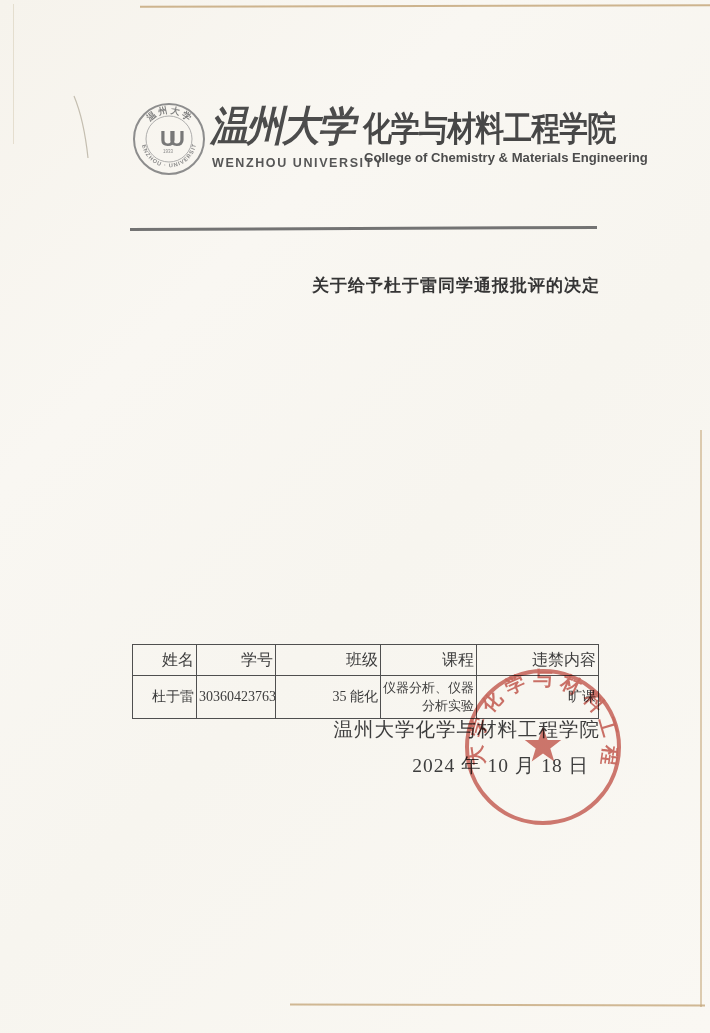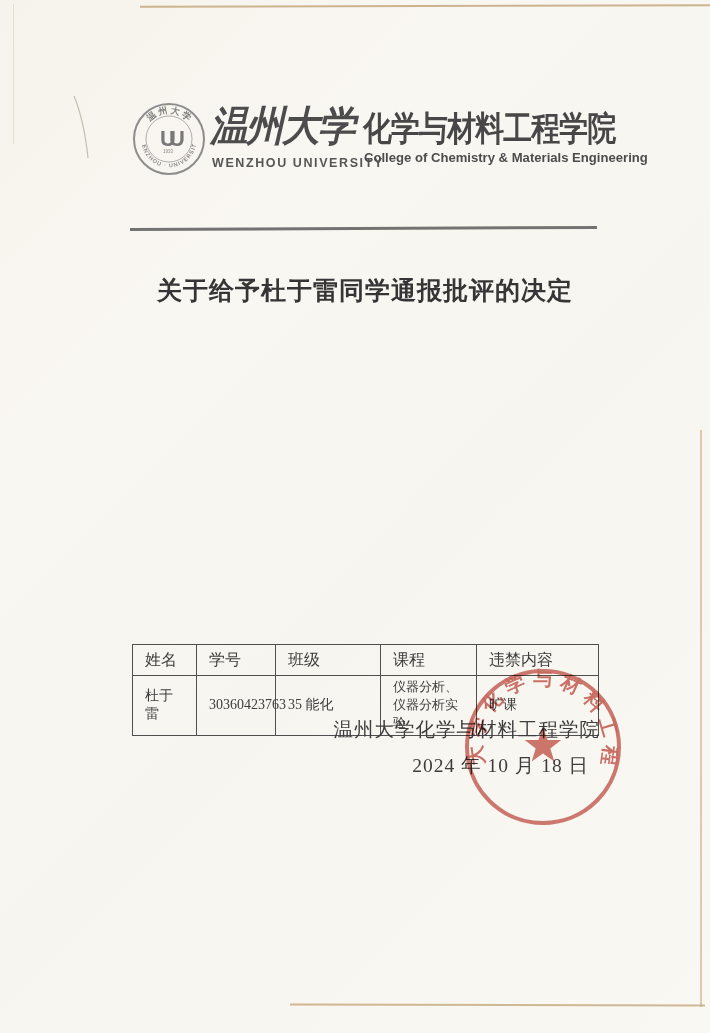--- a/index.html
+++ b/index.html
@@ -46,43 +46,43 @@
     transform:scaleX(.97);transform-origin:left;
   }
   .rule{
     position:absolute;left:130px;top:227px;width:467px;height:3px;
     background:#737373;transform:rotate(-0.25deg);
   }
 
   
   .title{
     position:absolute;left:130px;top:274px;width:470px;
-    text-align:center;font-size:25px;font-weight:700;color:#353535;
+    text-align:right;font-size:17px;font-weight:700;color:#353535;
     letter-spacing:1px;white-space:nowrap;
   }
   .salutation{
     position:absolute;left:131px;top:309px;
     font-size:19px;color:#3d3d3d;letter-spacing:.5px;
   }
   .body-text{
     position:absolute;left:130px;top:344px;width:474px;
     font-size:19px;line-height:39px;color:#3d3d3d;
     text-align:justify;text-justify:inter-character;
     text-indent:2.15em;letter-spacing:-0.2px;
   }
 
   
   .violation-table{
     position:absolute;left:132px;top:644px;width:466px;
     border-collapse:collapse;table-layout:fixed;
     font-size:14px;color:#3d3d3d;
   }
   .violation-table th,.violation-table td{
-    border:1.6px solid #4f4f4f;text-align:left;vertical-align:middle;
-    padding:2px 12px;font-weight:400;
+    border:1.6px solid #4f4f4f;text-align:right;vertical-align:middle;
+    padding:2px 2px;font-weight:400;
   }
   .violation-table th{font-size:16px;height:26px;}
   .violation-table td{height:38px;}
   .violation-table .cell-course{font-size:13px;line-height:1.4;font-family:Liberation Serif, serif;}
 
   
   .sig-org{
     position:absolute;right:110px;top:716px;
     font-size:19.5px;color:#3d3d3d;letter-spacing:1px;white-space:nowrap;
   }

